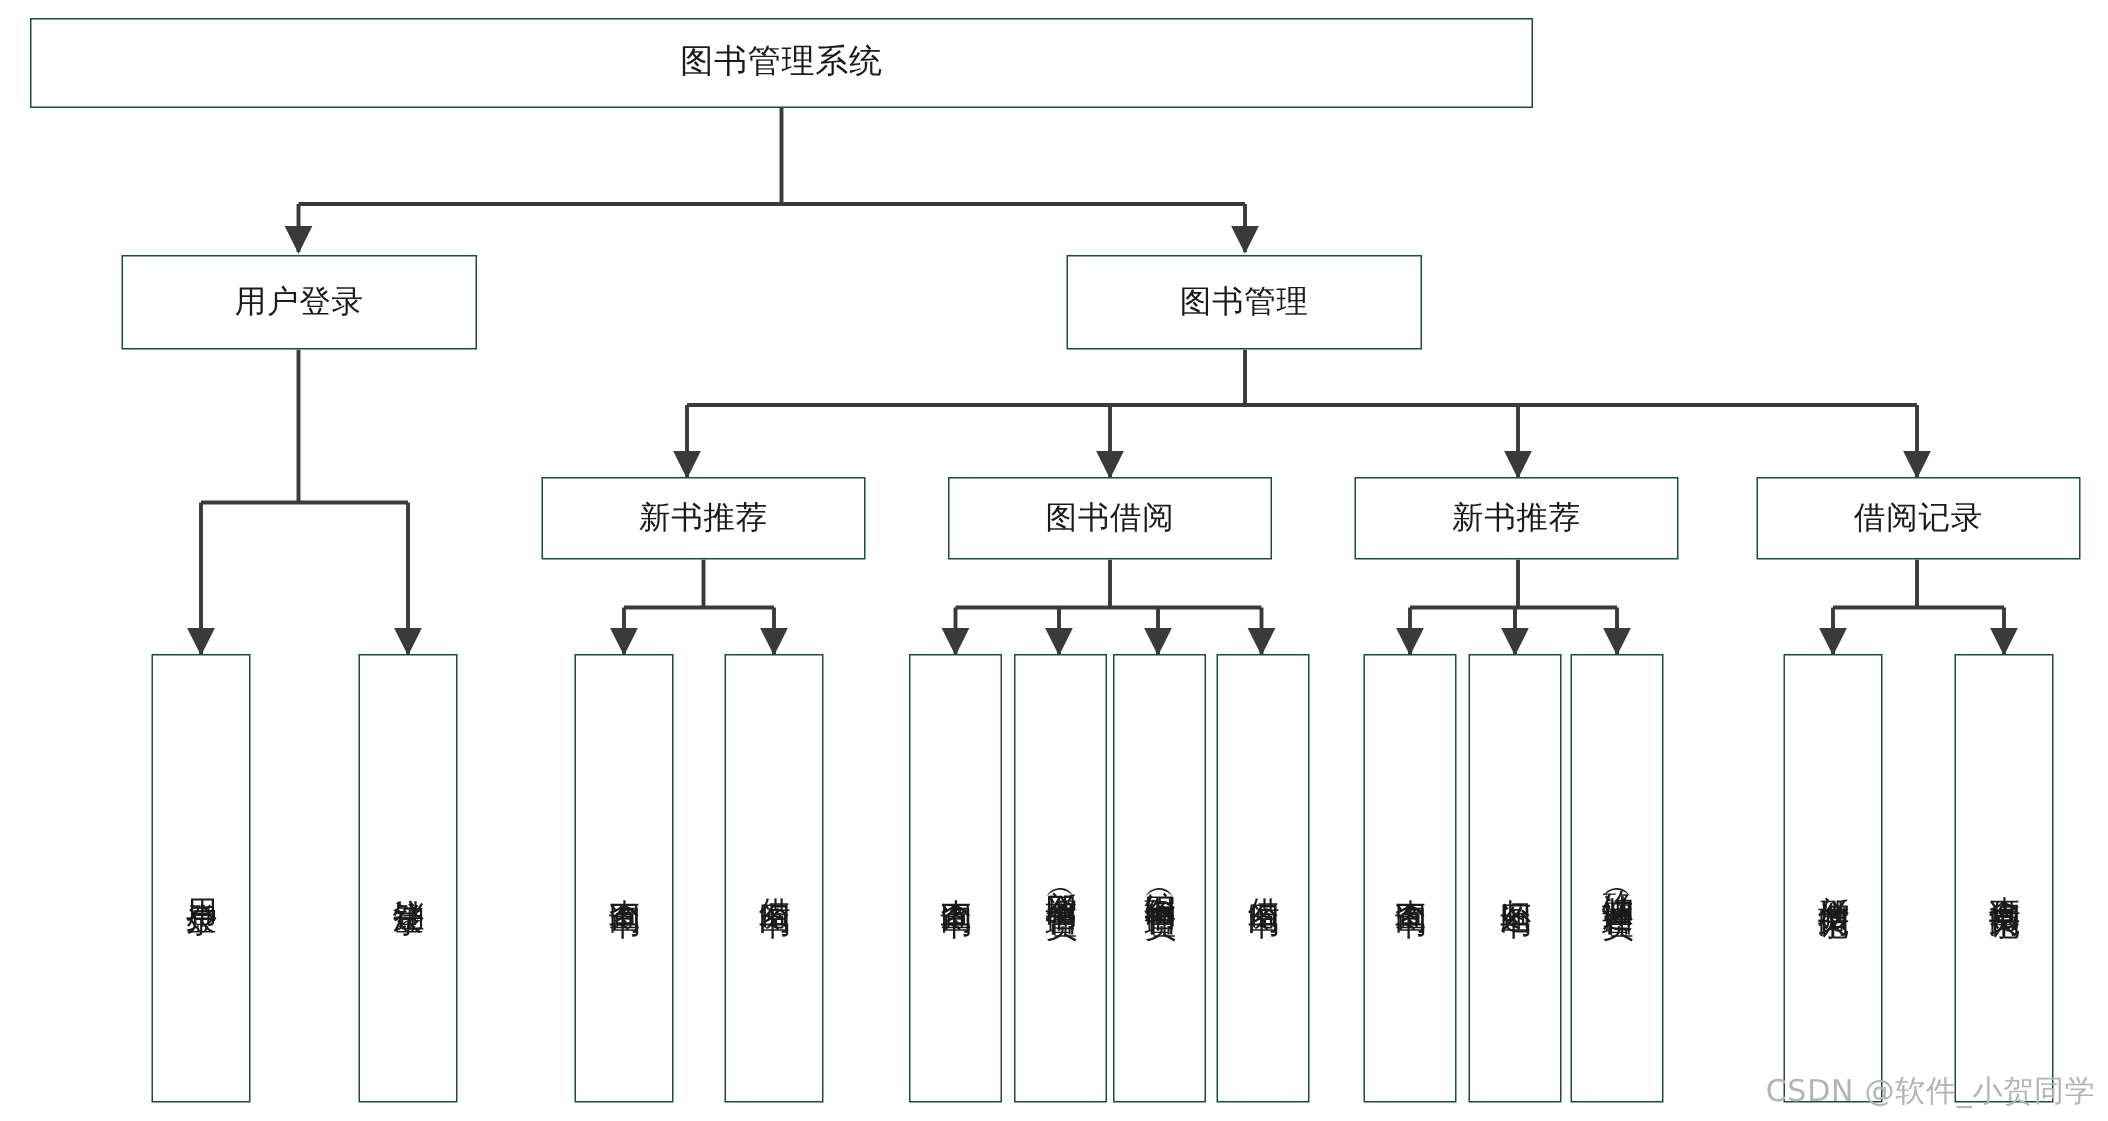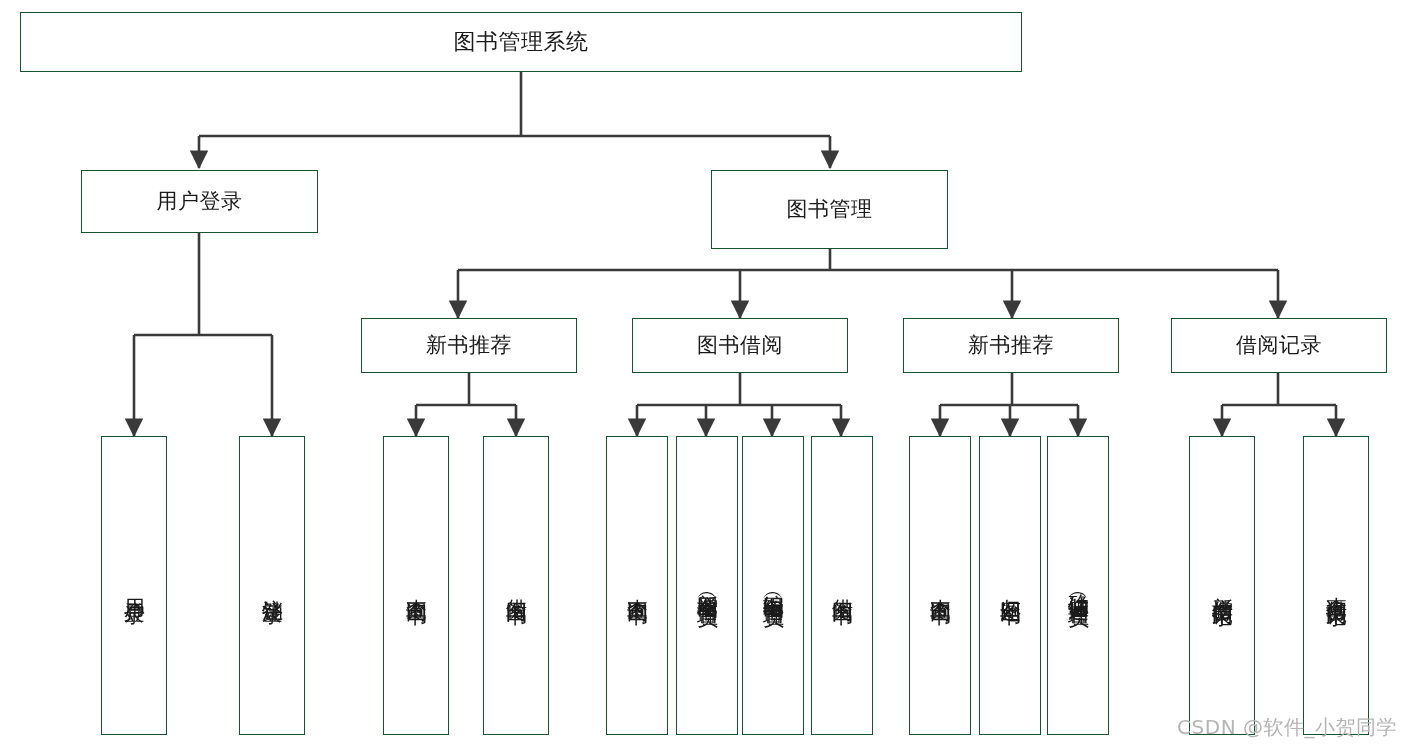--- a/index.html
+++ b/index.html
@@ -130,21 +130,21 @@
   </svg>
 
   <div class="node h root" style="left:20px; top:12px; width:1002px; height:60px;">
     <span class="lbl">图书管理系统</span>
   </div>
 
   <div class="node h" style="left:81px; top:170px; width:237px; height:63px;">
     <span class="lbl">用户登录</span>
   </div>
 
-  <div class="node h" style="left:711px; top:170px; width:237px; height:79px;">
+  <div class="node h" style="left:711px; top:170px; width:237px; height:63px;">
     <span class="lbl">图书管理</span>
   </div>
 
   <div class="node h" style="left:361px; top:318px; width:216px; height:55px;">
     <span class="lbl">新书推荐</span>
   </div>
 
   <div class="node h" style="left:632px; top:318px; width:216px; height:55px;">
     <span class="lbl">图书借阅</span>
   </div>

